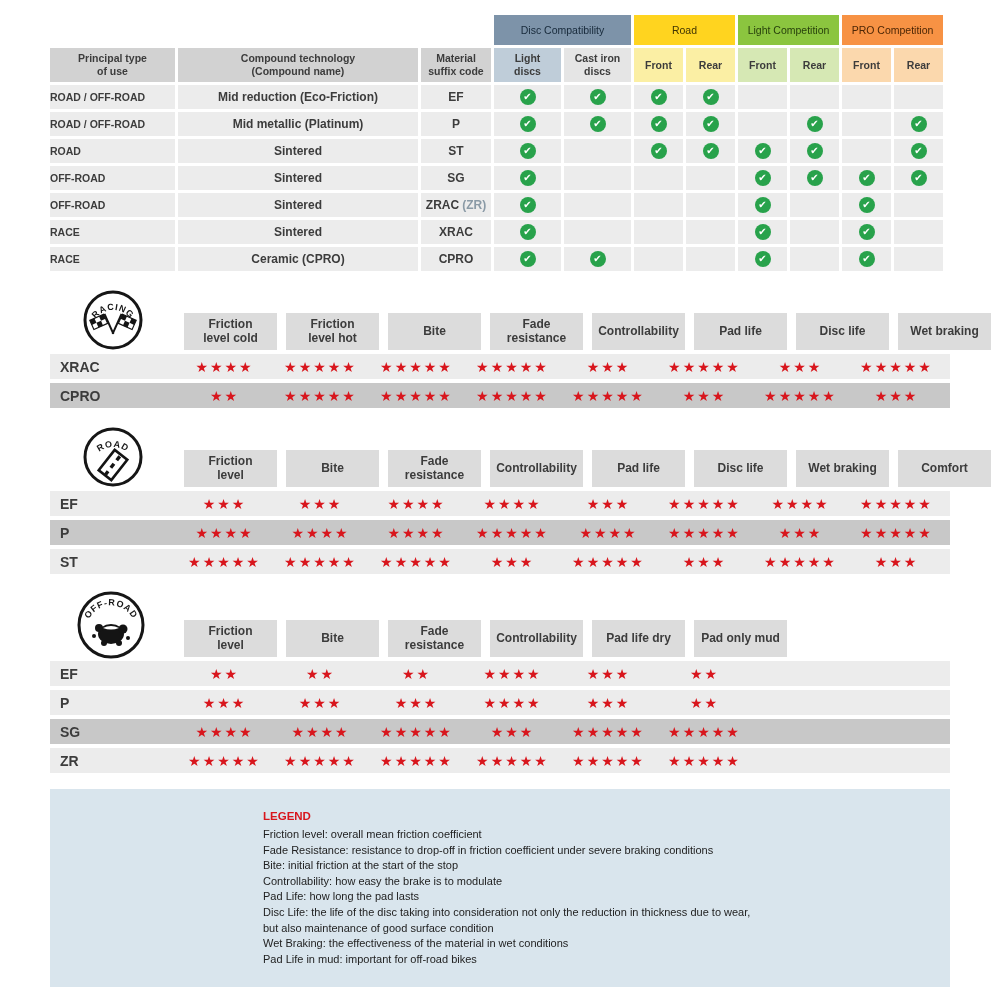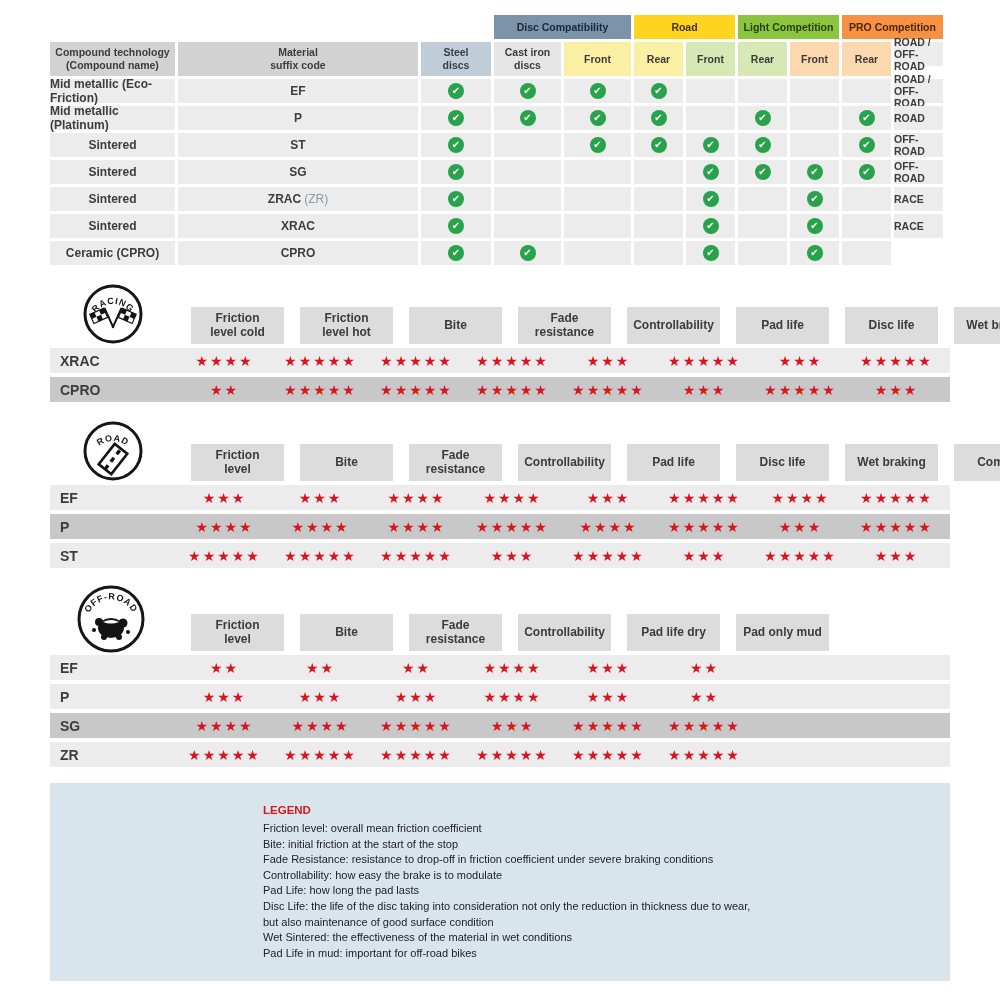--- a/index.html
+++ b/index.html
@@ -3,39 +3,39 @@
 <meta charset="utf-8">
 <style>
   *{box-sizing:border-box;margin:0;padding:0}
   html,body{width:1000px;height:1000px;overflow:hidden;background:#fff;
     font-family:"Liberation Sans","DejaVu Sans",sans-serif;color:var(--text,#3c3c3c)}
   .content{position:relative;width:900px;margin:0 auto;padding-top:15px}
 
   
   .compat-grid{display:grid;grid-template-columns:125px 240px 70px 67px 67px 49px 49px 49px 49px 49px 49px;gap:3px}
   .cg-ghost{grid-column:1/span 3;height:20px}
-  .group-h{grid-column:span 2;height:24px;display:flex;align-items:center;justify-content:center;
-    font-size:10.5px;font-weight:bold}
+  .group-h{grid-column:span 2;height:30px;display:flex;align-items:center;justify-content:center;
+    font-size:10.5px;font-weight:normal}
   .head{height:34px;background:var(--header-gray,#d2d2d2);display:flex;align-items:center;justify-content:center;
     text-align:center;font-size:10.5px;font-weight:bold;line-height:1.2;padding:0 3px;white-space:pre-line}
   .rowc{height:24px;background:var(--row-light,#ececec);display:flex;align-items:center;justify-content:center;font-size:11.5px}
   .use{justify-content:flex-start;font-weight:bold;font-size:10.5px}
   .comp{font-weight:600;font-size:12px}
   .code{font-weight:bold;font-size:12px}
-  .note{color:#8a9aa6;font-weight:normal;margin-left:3px}
+  .note{color:#8a9aa6;font-weight:bold;margin-left:3px}
   .chk-ic{width:16px;height:16px;border-radius:50%;background:var(--check,#28a24b);color:#fff;font-size:10px;
     display:flex;align-items:center;justify-content:center;line-height:1}
 
   
   .rate-section{position:relative;margin-top:42px}
   .rate-section.offroad{margin-top:46px}
   .badge{position:absolute;left:32px;top:-24px;width:62px;height:62px}
   .rate-section.offroad .badge{left:26px;top:-30px;width:70px;height:70px}
   .arc-text{font-size:9px;font-weight:bold;fill:#161616;letter-spacing:.8px;font-family:"Liberation Sans","DejaVu Sans",sans-serif}
-  .rate-head{display:grid;gap:16px}
+  .rate-head{display:grid;gap:9px}
   .rh-cell{height:37px;background:var(--rating-header-gray,#dcdcdc);display:flex;align-items:center;justify-content:center;
     text-align:center;font-weight:bold;font-size:12px;line-height:1.15;padding:0 4px;white-space:pre-line}
   .rate-row{display:grid;gap:3px;height:25px;margin-top:4px;align-items:center}
   .rate-row.light{background:var(--row-light,#ececec)}
   .rate-row.dark{background:var(--row-dark,#c8c8c8)}
   .rr-label{font-weight:bold;font-size:14px;padding-left:10px}
   .rr-stars{text-align:center;color:var(--star,#d8161d);font-size:14px;letter-spacing:2px;line-height:1}
 
   
   .legend{margin-top:16px;background:var(--legend-bg,#d9e5ed);padding:21px 33px 20px 213px}
@@ -47,36 +47,38 @@
 <body>
 
 <div class="content">
 
   <div class="compat-grid">
       <div class="cg-ghost"></div>
       <div class="group-h" style="background:#7d93a9;color:#17293a">Disc Compatibility</div>
       <div class="group-h" style="background:#ffd41f;color:#403403">Road</div>
       <div class="group-h" style="background:#8bc53f;color:#27400c">Light Competition</div>
       <div class="group-h" style="background:#f79244;color:#4c2605">PRO Competition</div>
+      <div class="head">Principal type
+of use</div>
       <div class="head">Compound technology
 (Compound name)</div>
       <div class="head">Material
 suffix code</div>
-      <div class="head" style="background:#bfcdd9">Steel
+      <div class="head" style="background:#bfcdd9">Light
 discs</div>
       <div class="head" style="background:#e5e5e5">Cast iron
 discs</div>
       <div class="head" style="background:#fbefa4">Front</div>
       <div class="head" style="background:#fbefa4">Rear</div>
       <div class="head" style="background:#d6e8b4">Front</div>
       <div class="head" style="background:#d6e8b4">Rear</div>
       <div class="head" style="background:#fbd8ad">Front</div>
       <div class="head" style="background:#fbd8ad">Rear</div>
       <div class="rowc use">ROAD / OFF-ROAD</div>
-      <div class="rowc comp">Mid metallic (Eco-Friction)</div>
+      <div class="rowc comp">Mid reduction (Eco-Friction)</div>
       <div class="rowc code">EF</div>
       <div class="rowc">
         <span class="chk-ic">✔</span>
       </div>
       <div class="rowc">
         <span class="chk-ic">✔</span>
       </div>
       <div class="rowc">
         <span class="chk-ic">✔</span>
       </div>
@@ -405,24 +407,24 @@
           <div class="rr-stars">★★★★★</div>
           <div class="rr-stars">★★★★★</div>
         </div>
       </div>
   </section>
 
   <div class="legend">
     <div class="legend-title">LEGEND</div>
     <div>
         <div class="legend-line"><b>Friction level:</b> overall mean friction coefficient</div>
+        <div class="legend-line"><b>Fade Resistance:</b> resistance to drop-off in friction coefficient under severe braking conditions</div>
         <div class="legend-line"><b>Bite:</b> initial friction at the start of the stop</div>
-        <div class="legend-line"><b>Fade Resistance:</b> resistance to drop-off in friction coefficient under severe braking conditions</div>
         <div class="legend-line"><b>Controllability:</b> how easy the brake is to modulate</div>
         <div class="legend-line"><b>Pad Life:</b> how long the pad lasts</div>
         <div class="legend-line"><b>Disc Life:</b> the life of the disc taking into consideration not only the reduction in thickness due to wear,
 but also maintenance of good surface condition</div>
-        <div class="legend-line"><b>Wet Sintered:</b> the effectiveness of the material in wet conditions</div>
+        <div class="legend-line"><b>Wet Braking:</b> the effectiveness of the material in wet conditions</div>
         <div class="legend-line"><b>Pad Life in mud:</b> important for off-road bikes</div>
       </div>
   </div>
 
 </div>
 
 </body></html>

